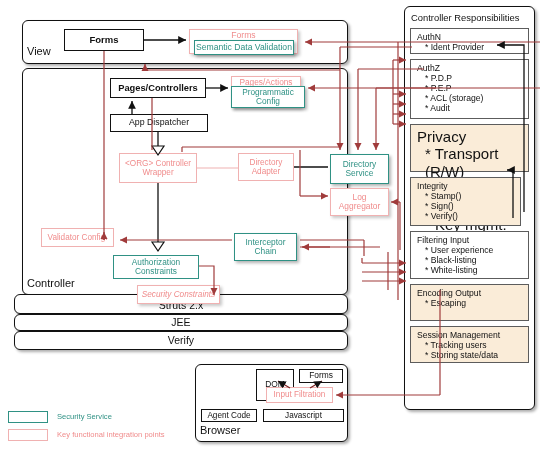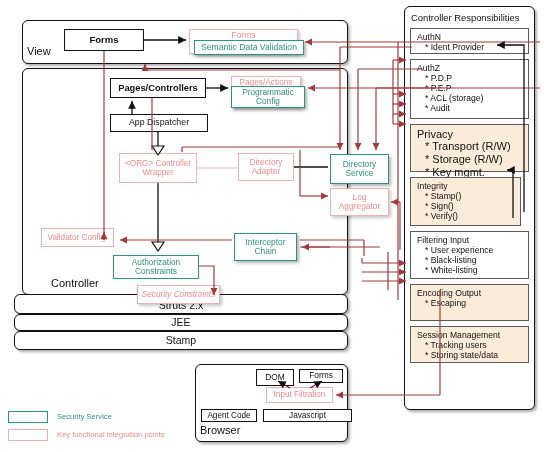--- a/index.html
+++ b/index.html
@@ -27,24 +27,24 @@
 <body>
 
 <div id="root">
 
   <div class="box blk blk-shadow" style="left:22px;top:20px;width:326px;height:44px;"></div>
   <div class="lbl-left" style="left:27px;top:45px;font-size:11px;">View</div>
 
   <div class="box blk" style="left:64px;top:29px;width:80px;height:22px;font-size:9.5px;font-weight:bold;">Forms</div>
 
   <div class="box pink pink-sh" style="left:189px;top:29px;width:109px;height:25px;align-items:flex-start;justify-content:center;font-size:8.6px;padding-top:1px;">Forms</div>
-  <div class="box teal teal-sh" style="left:194px;top:40px;width:110px;height:15px;font-size:8.6px;">Semantic Data Validation</div>
+  <div class="box teal teal-sh" style="left:194px;top:40px;width:100px;height:15px;font-size:8.6px;">Semantic Data Validation</div>
 
   <div class="box blk blk-shadow" style="left:22px;top:68px;width:326px;height:227px;"></div>
-  <div class="lbl-left" style="left:27px;top:277px;font-size:11px;margin-left:24px;">Controller</div>
+  <div class="lbl-left" style="left:27px;top:277px;font-size:11px;">Controller</div>
 
   <div class="box blk" style="left:110px;top:78px;width:96px;height:20px;font-size:9.3px;font-weight:bold;">Pages/Controllers</div>
 
   <div class="box pink pink-sh" style="left:231px;top:76px;width:70px;height:32px;align-items:flex-start;justify-content:center;font-size:8.3px;padding-top:1px;">Pages/Actions</div>
   <div class="box teal teal-sh" style="left:231px;top:86px;width:74px;height:22px;font-size:8.3px;">Programmatic Config</div>
 
   <div class="box blk" style="left:110px;top:114px;width:98px;height:18px;font-size:8.8px;">App  Dispatcher</div>
 
   <div class="box pink" style="left:119px;top:153px;width:78px;height:30px;font-size:8.2px;padding:0 3px;">&lt;ORG&gt; Controller Wrapper</div>
 
@@ -54,32 +54,32 @@
   <div class="box pink pink-sh" style="left:330px;top:188px;width:59px;height:28px;font-size:8.4px;">Log Aggregator</div>
 
   <div class="box pink" style="left:41px;top:228px;width:73px;height:19px;font-size:8.2px;">Validator Config.</div>
 
   <div class="box teal" style="left:113px;top:255px;width:86px;height:24px;font-size:8.3px;">Authorization Constraints</div>
 
   <div class="box teal teal-sh" style="left:234px;top:233px;width:63px;height:28px;font-size:8.4px;">Interceptor Chain</div>
 
   <div class="box blk blk-shadow" style="left:14px;top:294px;width:334px;height:20px;font-size:10.5px;align-items:flex-end;padding-bottom:1px;">Struts 2.x</div>
   <div class="box blk blk-shadow" style="left:14px;top:314px;width:334px;height:17px;font-size:10.5px;">JEE</div>
-  <div class="box blk blk-shadow" style="left:14px;top:331px;width:334px;height:19px;font-size:10.5px;">Stamp</div>
+  <div class="box blk blk-shadow" style="left:14px;top:331px;width:334px;height:19px;font-size:10.5px;">Verify</div>
 
   <div class="box pink pink-sh" style="left:137px;top:285px;width:83px;height:19px;font-size:8.2px;font-style:italic;">Security Constraints</div>
 
   <div class="box blk blk-shadow" style="left:195px;top:364px;width:153px;height:78px;"></div>
   <div class="lbl-left" style="left:200px;top:424px;font-size:11px;">Browser</div>
 
-  <div class="box blk" style="left:256px;top:369px;width:38px;height:17px;font-size:8.4px;">DOM</div>
+  <div class="box blk" style="left:256px;top:369px;width:38px;height:32px;font-size:8.4px;">DOM</div>
   <div class="box blk" style="left:299px;top:369px;width:44px;height:14px;font-size:8.4px;">Forms</div>
   <div class="box pink" style="left:266px;top:387px;width:67px;height:16px;font-size:8.2px;">Input Filtration</div>
   <div class="box blk" style="left:201px;top:409px;width:56px;height:13px;font-size:8.2px;">Agent Code</div>
-  <div class="box blk" style="left:263px;top:409px;width:89px;height:13px;font-size:8.2px;">Javascript</div>
+  <div class="box blk" style="left:263px;top:409px;width:81px;height:13px;font-size:8.2px;">Javascript</div>
 
   <div class="legendsw teal" style="left:8px;top:411px;width:40px;height:12px;"></div>
   <div class="legendtx" style="left:57px;top:412px;font-size:7.6px;color:#2f9184;">Security Service</div>
   <div class="legendsw pink" style="left:8px;top:429px;width:40px;height:12px;"></div>
   <div class="legendtx" style="left:57px;top:430px;font-size:7.6px;color:#f08c8c;">Key functional integration points</div>
 
   <div class="box blk blk-shadow" style="left:404px;top:6px;width:131px;height:404px;background:#fff;"></div>
   <div class="panelTitle" style="left:411px;top:12px;font-size:9.4px;">Controller Responsibilities</div>
 
   <div id="respGroups">
@@ -87,21 +87,21 @@
         <span class="hd">AuthN</span>
         <span class="it">* Ident Provider</span>
       </div>
       <div class="listbox plain" style="left: 410px; top: 58.5px; width: 119px; height: 60px; font-size: 8.6px;">
         <span class="hd">AuthZ</span>
         <span class="it">* P.D.P</span>
         <span class="it">* P.E.P</span>
         <span class="it">* ACL (storage)</span>
         <span class="it">* Audit</span>
       </div>
-      <div class="listbox cream" style="left: 410px; top: 123.5px; width: 119px; height: 48.5px; font-size: 11px;">
+      <div class="listbox cream" style="left: 410px; top: 123.5px; width: 119px; height: 48.5px; font-size: 15px;">
         <span class="hd">Privacy</span>
         <span class="it">* Transport (R/W)</span>
         <span class="it">* Storage (R/W)</span>
         <span class="it">* Key mgmt.</span>
       </div>
       <div class="listbox cream" style="left: 410px; top: 177px; width: 111px; height: 48.5px; font-size: 8.6px;">
         <span class="hd">Integrity</span>
         <span class="it">* Stamp()</span>
         <span class="it">* Sign()</span>
         <span class="it">* Verify()</span>

